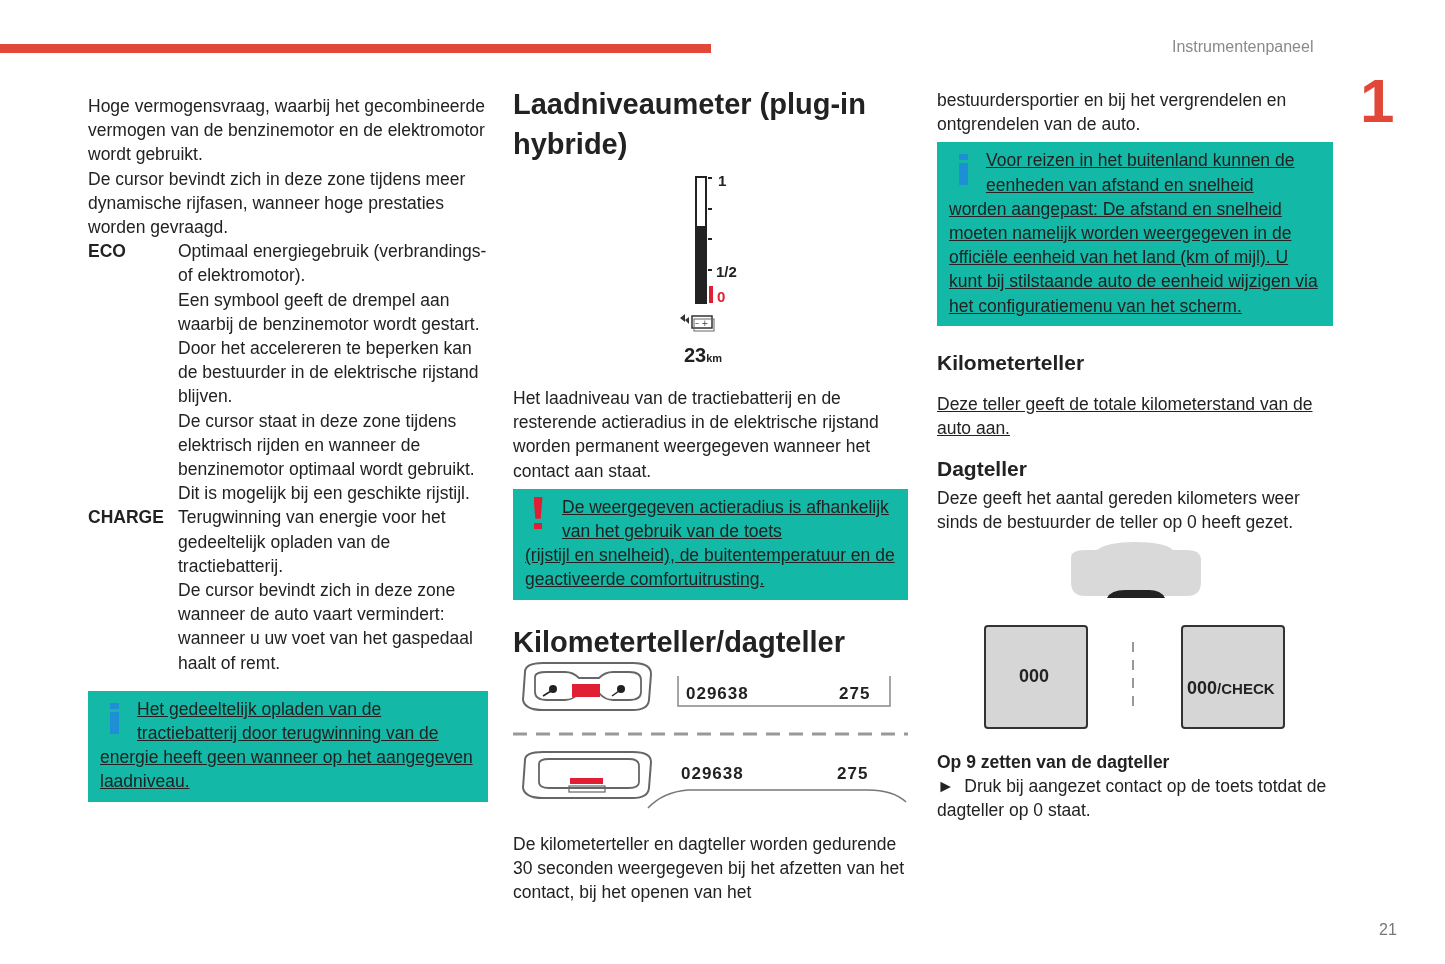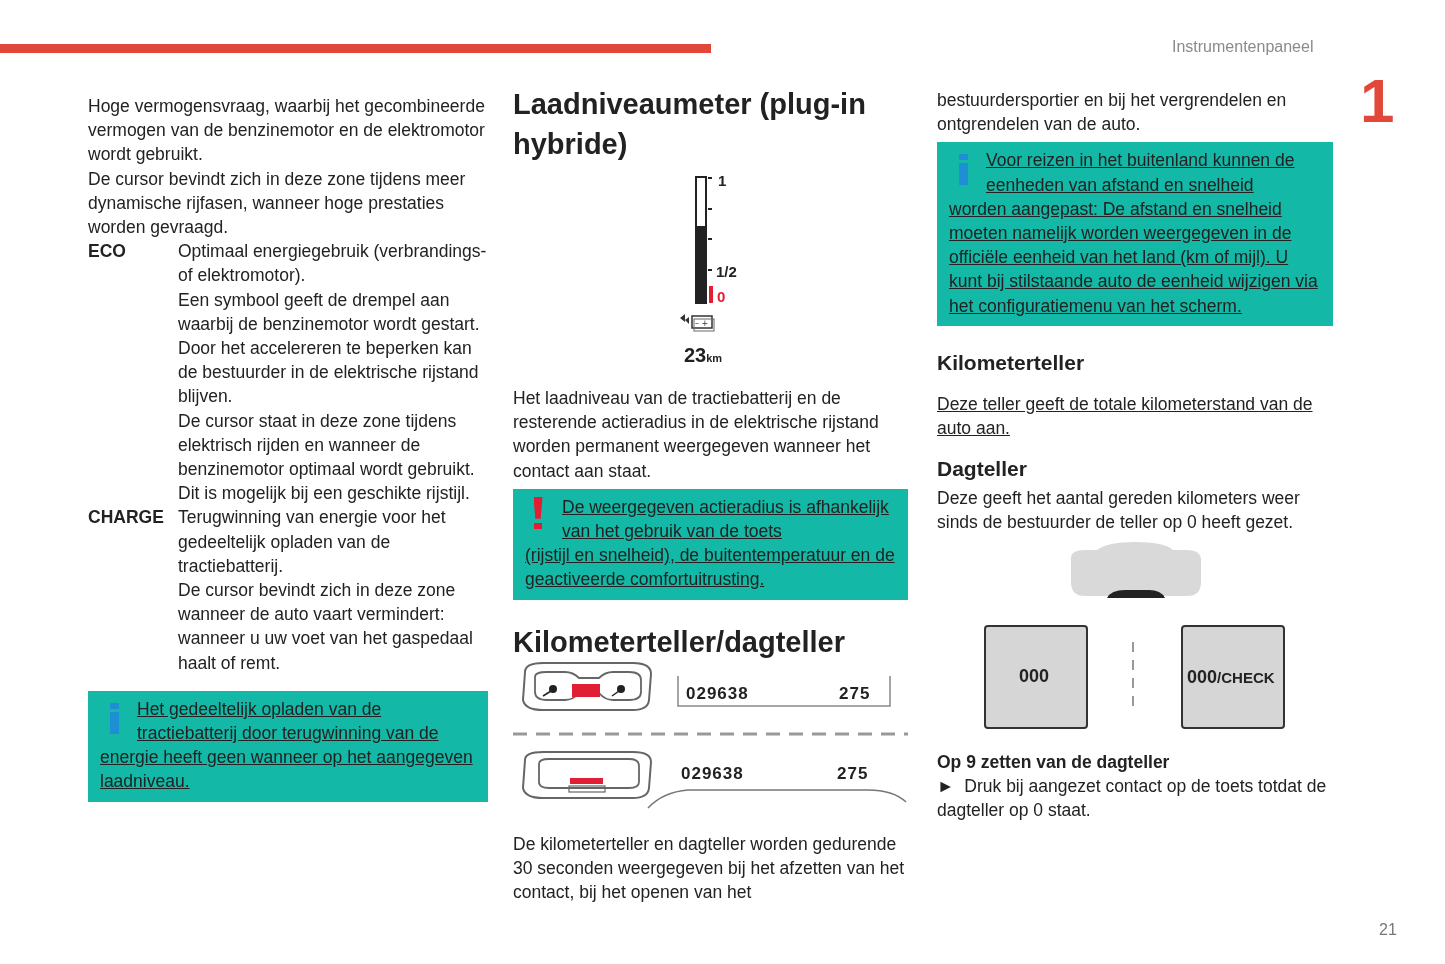--- a/index.html
+++ b/index.html
@@ -169,16 +169,16 @@
 
 <div class="reset-fig">
   <svg width="320" height="195" viewBox="0 0 320 195" style="position:absolute;left:0;top:0;">
     <path d="M96,18 Q96,10 110,10 L122,10 Q132,2 160,2 Q190,2 198,10 L212,10 Q226,10 226,20 L226,42 Q226,56 212,56 L110,56 Q96,56 96,42 Z" fill="#d9d9d9"></path>
     <path d="M132,58 Q136,50 150,50 L174,50 Q186,50 190,58 Z" fill="#222"></path>
     <rect x="10" y="86" width="102" height="102" rx="3" fill="#d6d6d6" stroke="#333" stroke-width="2"></rect>
     <rect x="207" y="86" width="102" height="102" rx="3" fill="#d6d6d6" stroke="#333" stroke-width="2"></rect>
     <line x1="158" y1="102" x2="158" y2="172" stroke="#999" stroke-width="2" stroke-dasharray="10,8"></line>
   </svg>
   <span style="position:absolute;left:44px;top:126px;font-size:18px;font-weight:bold;color:#222;">000</span>
-  <div style="position:absolute;left:212px;top:127px;white-space:nowrap;text-align:center;">
+  <div style="position:absolute;left:212px;top:138px;white-space:nowrap;text-align:center;">
     <span style="font-size:18px;font-weight:bold;color:#222;">000</span><span style="font-size:15px;font-weight:bold;color:#222;">/CHECK</span>
   </div>
 </div>
 
 </body></html>

